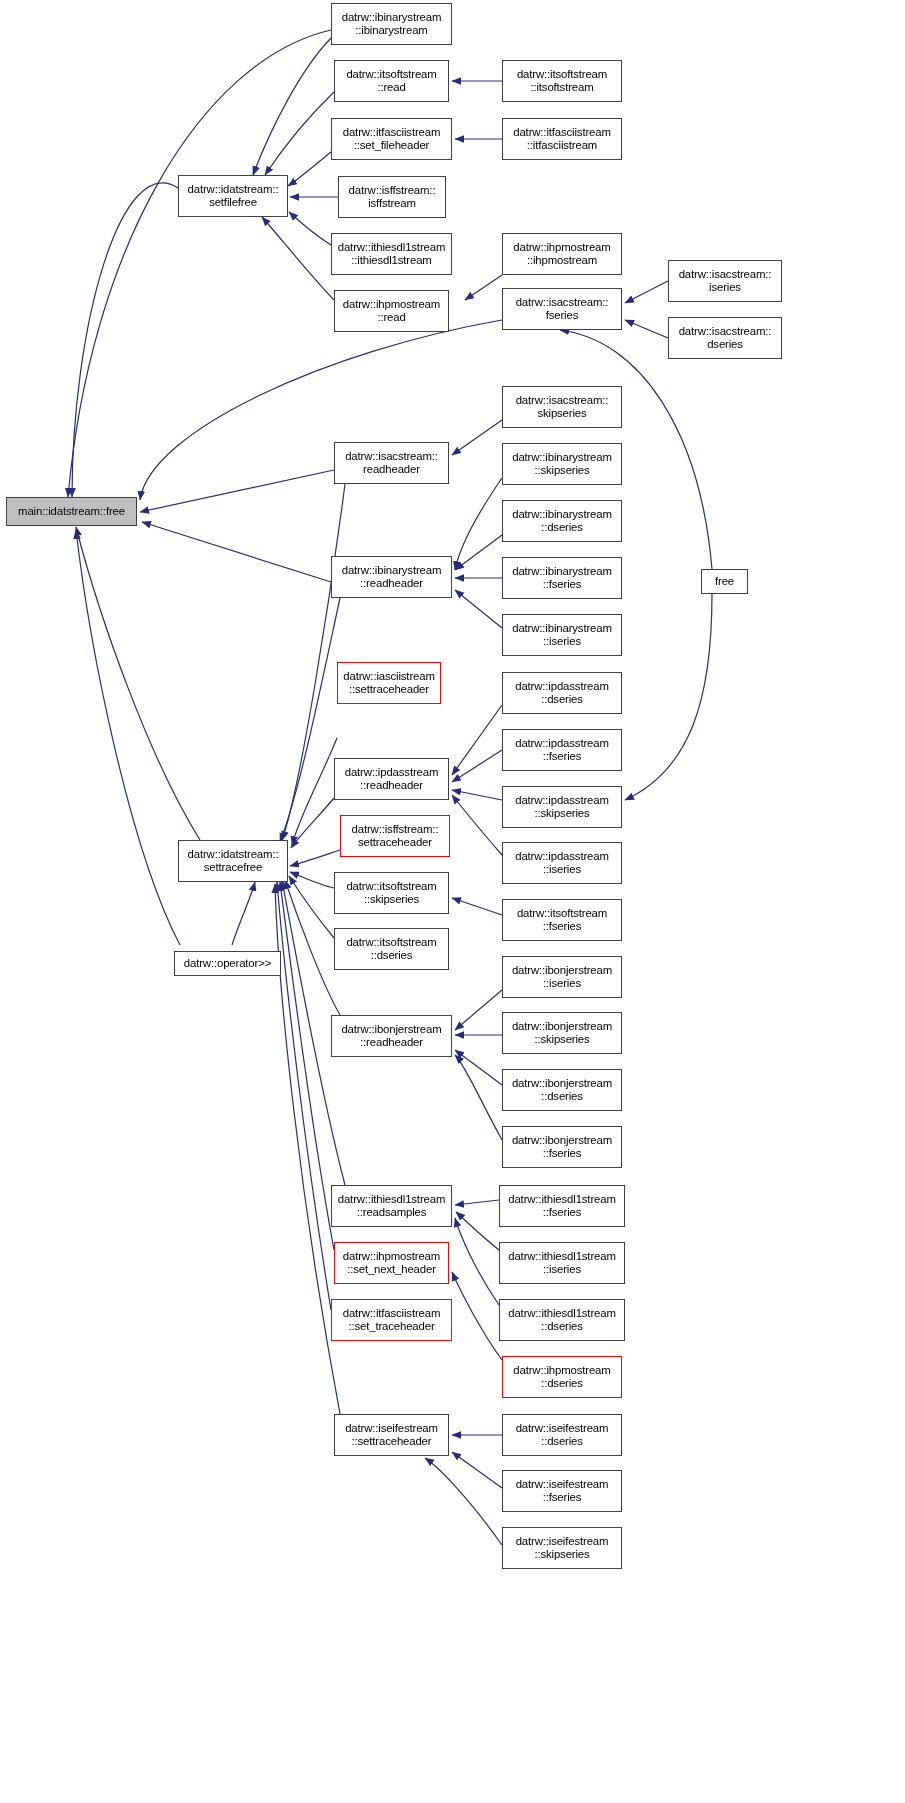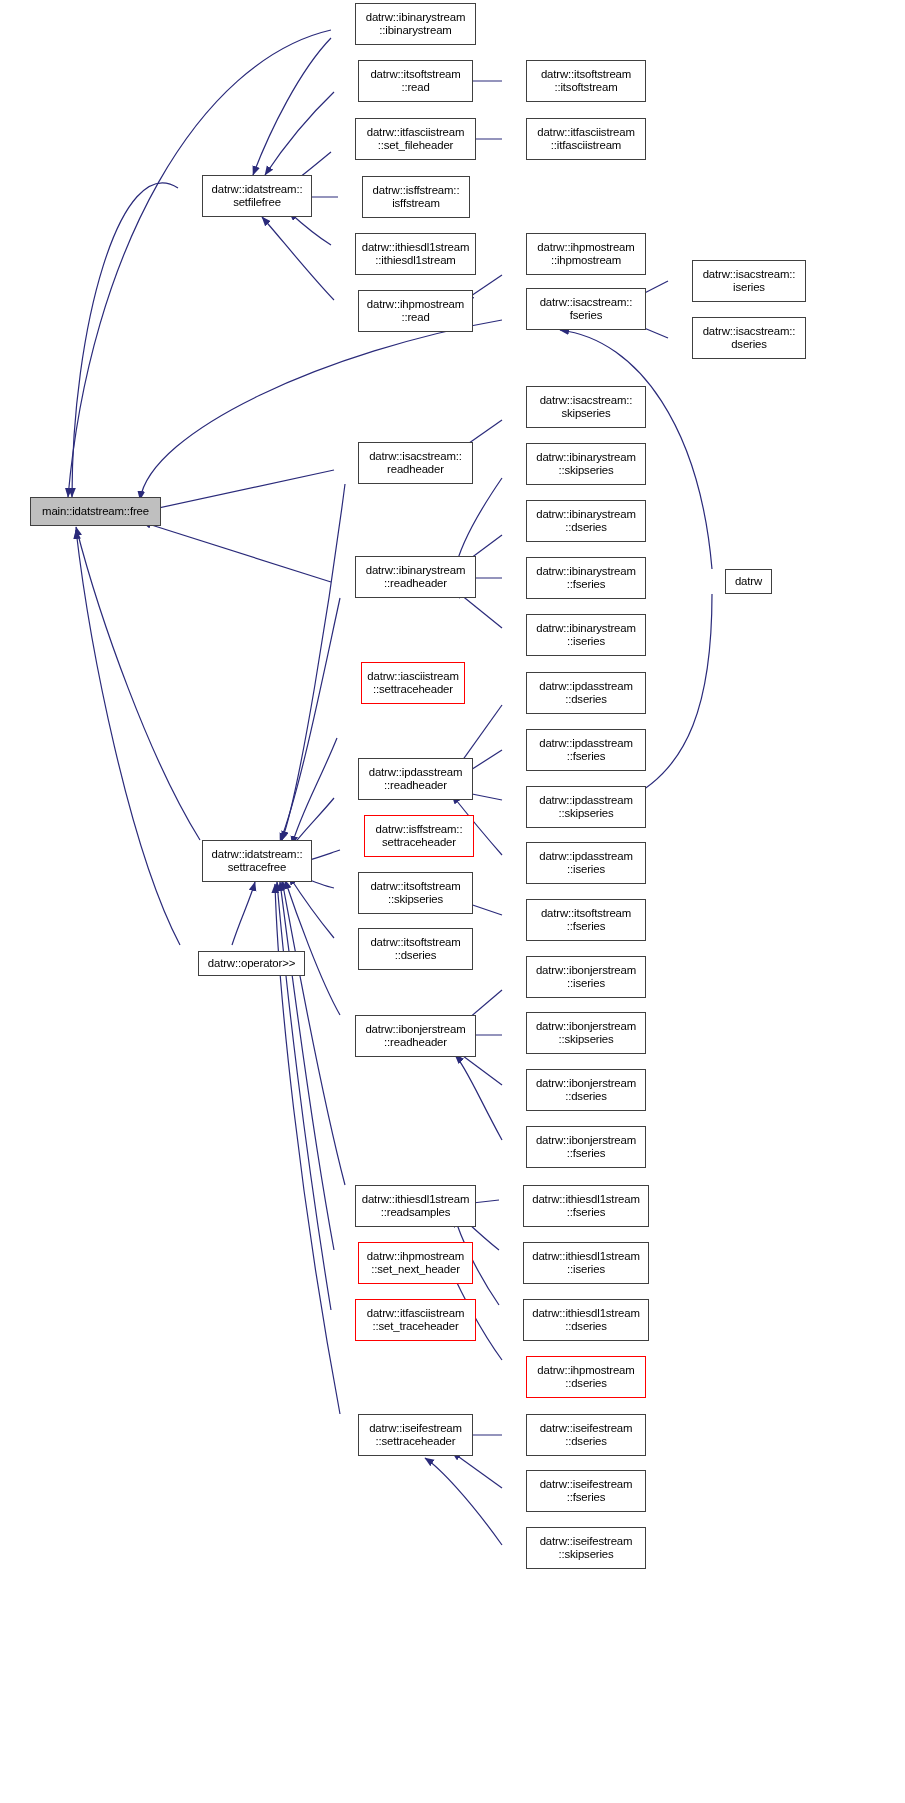--- a/index.html
+++ b/index.html
@@ -32,21 +32,20 @@
     display: flex;
     align-items: center;
     justify-content: center;
     text-align: center;
     font-size: 11.4px;
     line-height: 13.4px;
     color: #000000;
     letter-spacing: -0.15px;
     white-space: pre-line;
     z-index: 3;
-    margin-left: 24px;
   }
   .node.red {
     border-color: #ff0000;
     border-width: 1.6px;
   }
   .node.current {
     background: #bfbfbf;
     border-color: #404040;
   }
   .node .label {
@@ -160,21 +159,21 @@
       <div class="node" style="left: 502px; top: 386px; width: 120px; height: 42px;"><span class="label">datrw::isacstream::
 skipseries</span></div>
       <div class="node" style="left: 502px; top: 443px; width: 120px; height: 42px;"><span class="label">datrw::ibinarystream
 ::skipseries</span></div>
       <div class="node" style="left: 502px; top: 500px; width: 120px; height: 42px;"><span class="label">datrw::ibinarystream
 ::dseries</span></div>
       <div class="node" style="left: 502px; top: 557px; width: 120px; height: 42px;"><span class="label">datrw::ibinarystream
 ::fseries</span></div>
       <div class="node" style="left: 502px; top: 614px; width: 120px; height: 42px;"><span class="label">datrw::ibinarystream
 ::iseries</span></div>
-      <div class="node" style="left: 701px; top: 569px; width: 47px; height: 25px;"><span class="label">datrw</span></div>
+      <div class="node" style="left: 701px; top: 569px; width: 47px; height: 25px;"><span class="label">free</span></div>
       <div class="node red" style="left: 337px; top: 662px; width: 104px; height: 42px;"><span class="label">datrw::iasciistream
 ::settraceheader</span></div>
       <div class="node" style="left: 334px; top: 758px; width: 115px; height: 42px;"><span class="label">datrw::ipdasstream
 ::readheader</span></div>
       <div class="node red" style="left: 340px; top: 815px; width: 110px; height: 42px;"><span class="label">datrw::isffstream::
 settraceheader</span></div>
       <div class="node" style="left: 334px; top: 872px; width: 115px; height: 42px;"><span class="label">datrw::itsoftstream
 ::skipseries</span></div>
       <div class="node" style="left: 334px; top: 928px; width: 115px; height: 42px;"><span class="label">datrw::itsoftstream
 ::dseries</span></div>

